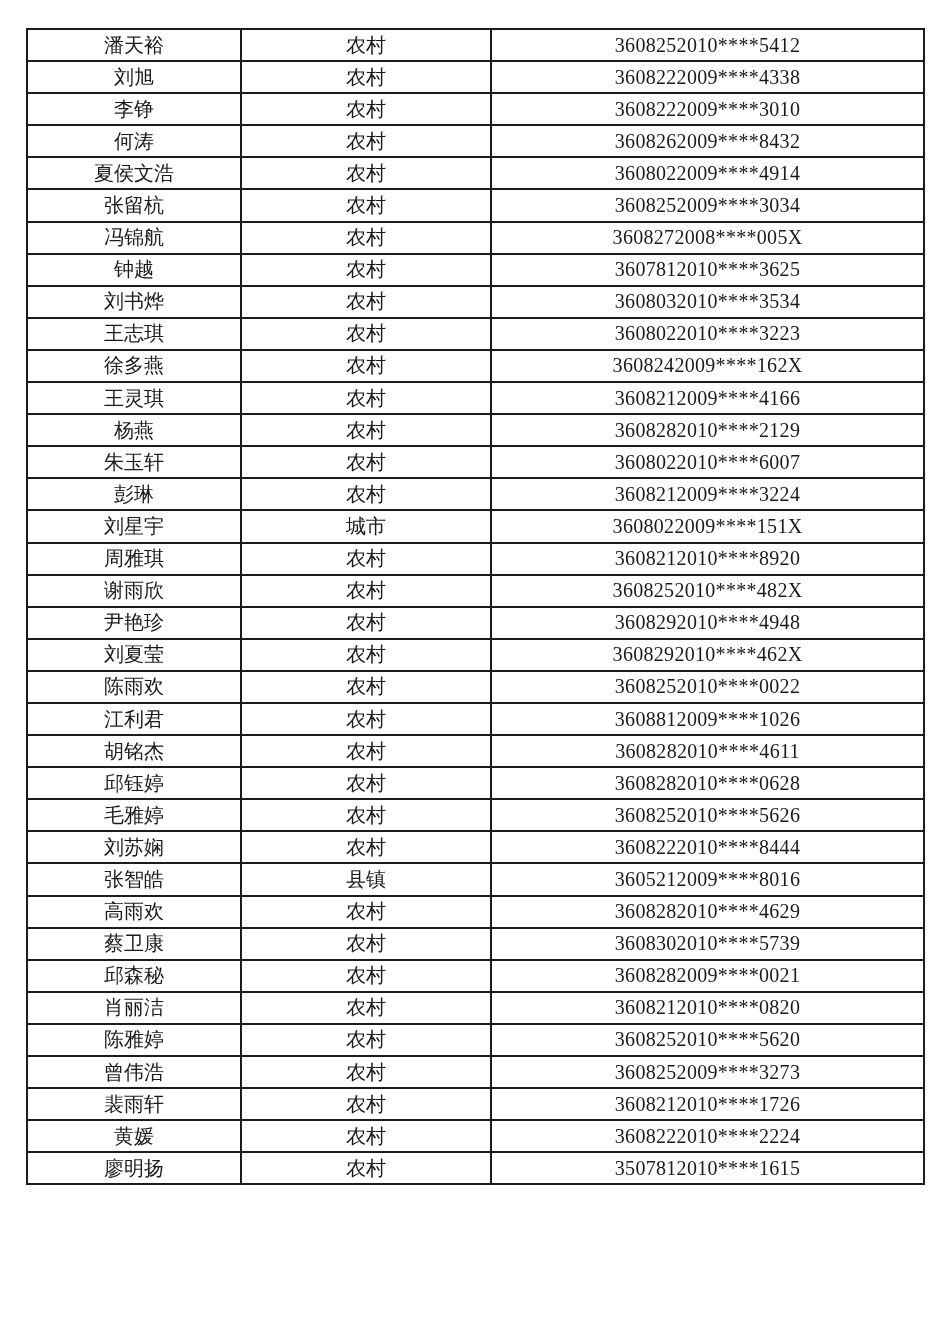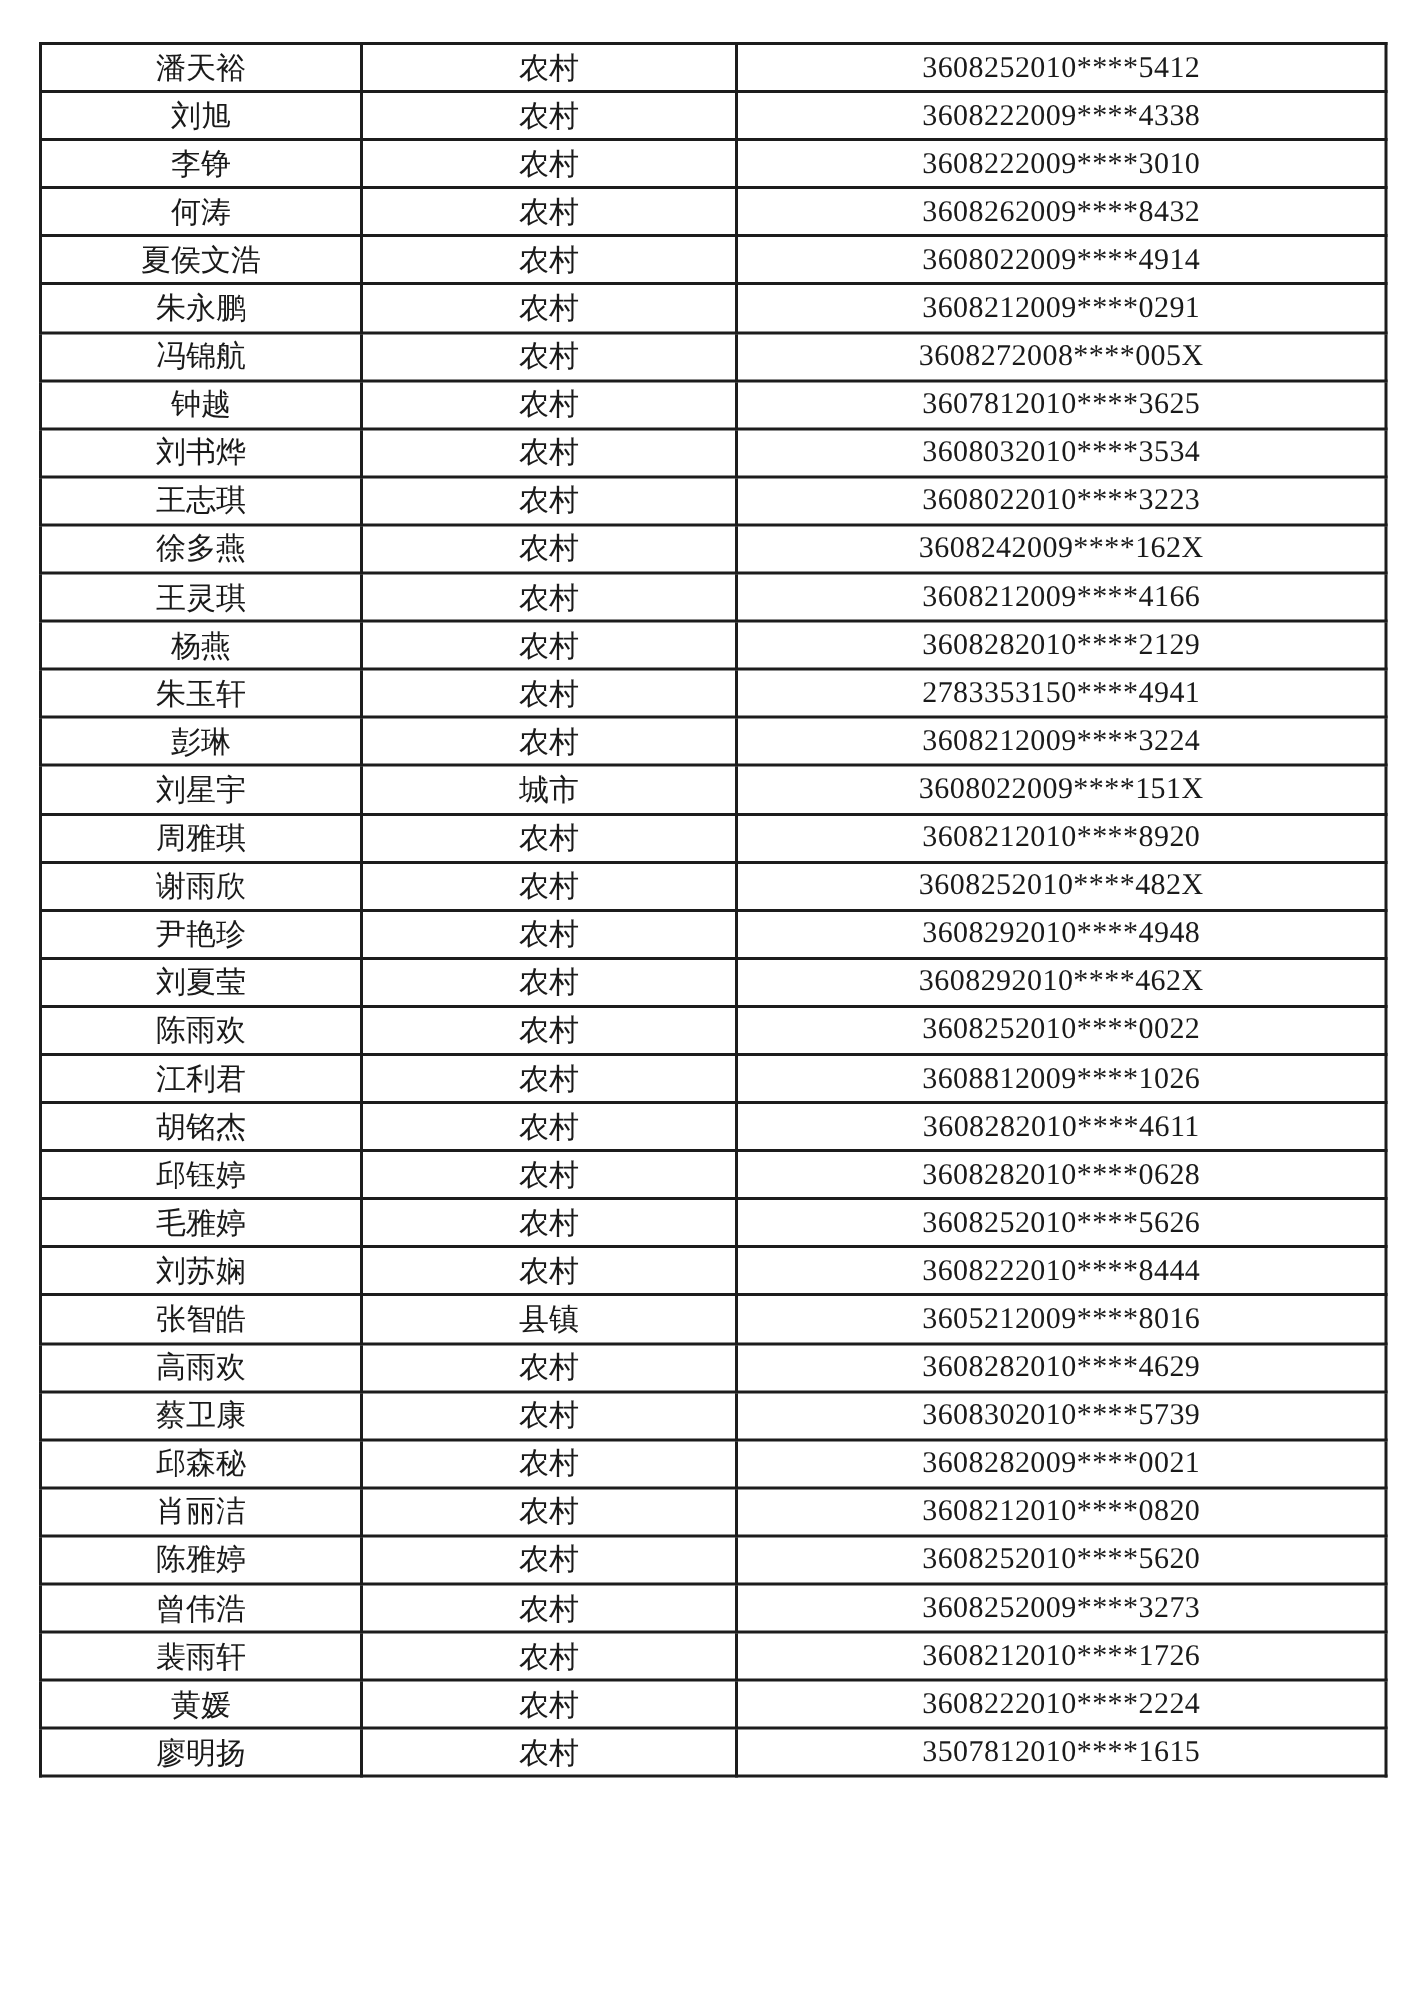--- a/index.html
+++ b/index.html
@@ -69,23 +69,23 @@
     <td class="name">何涛</td>
     <td class="type">农村</td>
     <td class="idnum">3608262009****8432</td>
   </tr>
         <tr>
     <td class="name">夏侯文浩</td>
     <td class="type">农村</td>
     <td class="idnum">3608022009****4914</td>
   </tr>
         <tr>
-    <td class="name">朱永鹏</td>
-    <td class="type">农村</td>
-    <td class="idnum">3608212009****0291</td>
+    <td class="name">张留杭</td>
+    <td class="type">农村</td>
+    <td class="idnum">3608252009****3034</td>
   </tr>
         <tr>
     <td class="name">冯锦航</td>
     <td class="type">农村</td>
     <td class="idnum">3608272008****005X</td>
   </tr>
         <tr>
     <td class="name">钟越</td>
     <td class="type">农村</td>
     <td class="idnum">3607812010****3625</td>
@@ -111,21 +111,21 @@
     <td class="idnum">3608212009****4166</td>
   </tr>
         <tr>
     <td class="name">杨燕</td>
     <td class="type">农村</td>
     <td class="idnum">3608282010****2129</td>
   </tr>
         <tr>
     <td class="name">朱玉轩</td>
     <td class="type">农村</td>
-    <td class="idnum">2783353150****4941</td>
+    <td class="idnum">3608022010****6007</td>
   </tr>
         <tr>
     <td class="name">彭琳</td>
     <td class="type">农村</td>
     <td class="idnum">3608212009****3224</td>
   </tr>
         <tr>
     <td class="name">刘星宇</td>
     <td class="type">城市</td>
     <td class="idnum">3608022009****151X</td>

